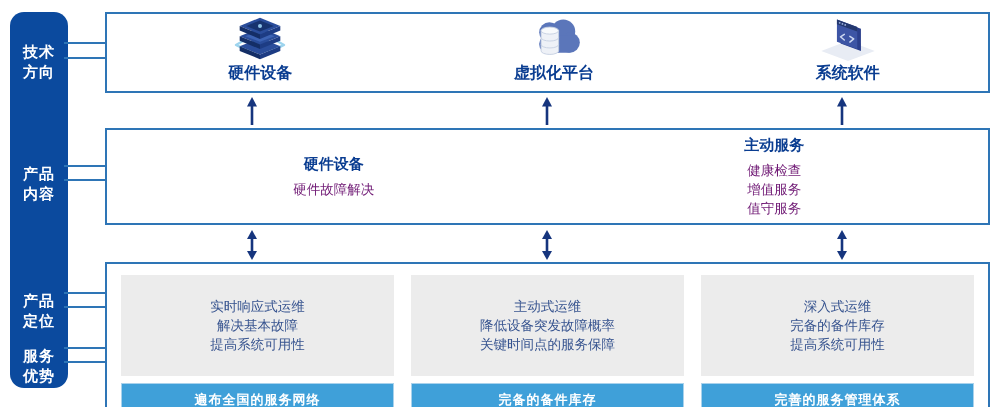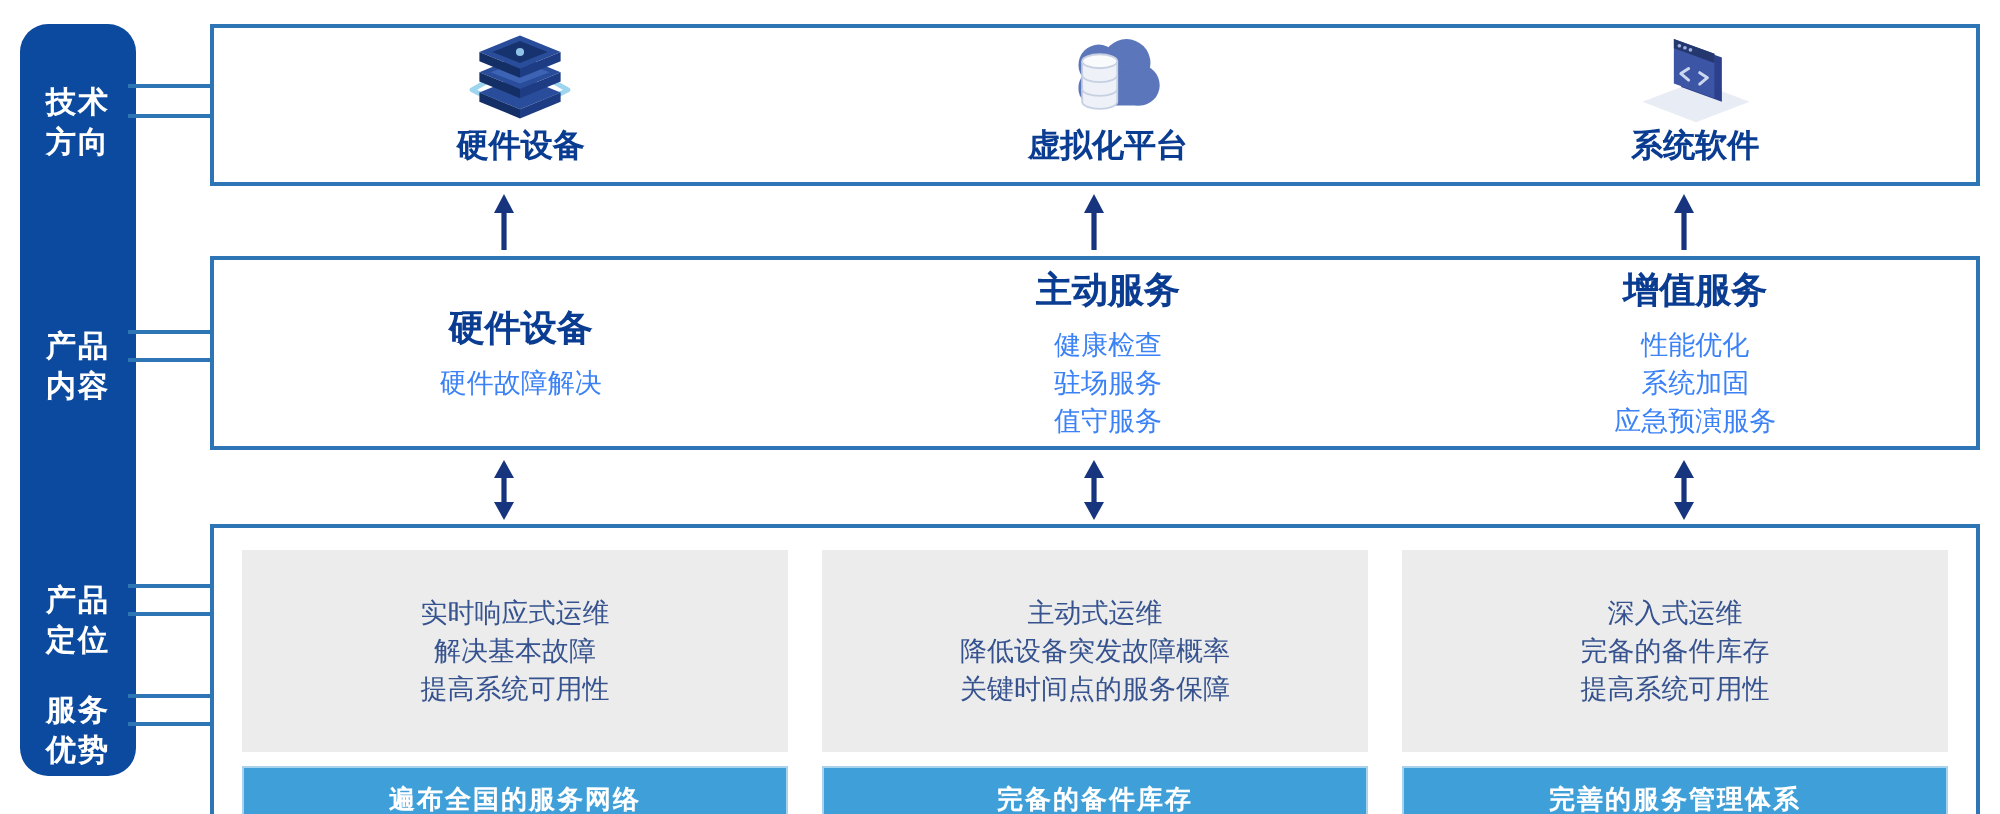--- a/index.html
+++ b/index.html
@@ -26,22 +26,22 @@
   .row3 { top:262px; height:167px; padding:11px 14px; gap:17px; }
 
   .col { flex:1 1 0; display:flex; flex-direction:column; align-items:center; justify-content:center;margin-left:13px; }
 
   
   .row1 .col { justify-content:flex-end; padding-bottom:7px; }
   .tech-label { font-size:16px; font-weight:bold; color:#0a3d91; margin-top:1px; }
   .icon-wrap { height:50px; display:flex; align-items:center; justify-content:center; }
 
   
-  .svc-title { font-size:18px; font-weight:bold; color:#0a3d91; margin-bottom:6px; }
-  .svc-item  { font-size:13.5px; line-height:19px; color:#3b82f6; text-align:center; }
+  .svc-title { font-size:15px; font-weight:bold; color:#0a3d91; margin-bottom:6px; }
+  .svc-item  { font-size:13.5px; line-height:19px; color:#701a75; text-align:center; }
 
   
   .pos-col { flex:1 1 0; display:flex; flex-direction:column; }
   .graybox { flex:1 1 auto; background:#ececec; display:flex; flex-direction:column;
              align-items:center; justify-content:center; }
   .gray-line { font-size:13.5px; line-height:19px; color:#36538f; text-align:center; }
   .bluebar { height:33px; margin-top:7px; background:#3fa0d9; border:1px solid #a9d2ec;
              display:flex; align-items:center; justify-content:center;
              color:#ffffff; font-size:13px; font-weight:bold; letter-spacing:1px; }
 
@@ -150,28 +150,22 @@
   </svg>
 
   <div class="rowbox row2">
     <div class="col">
       <div class="svc-title">硬件设备</div>
       <div class="svc-item">硬件故障解决</div>
     </div>
     <div class="col">
       <div class="svc-title">主动服务</div>
       <div class="svc-item">健康检查</div>
-      <div class="svc-item">驻场服务</div>
+      <div class="svc-item">增值服务</div>
       <div class="svc-item">值守服务</div>
-    </div>
-    <div class="col">
-      <div class="svc-title">增值服务</div>
-      <div class="svc-item">性能优化</div>
-      <div class="svc-item">系统加固</div>
-      <div class="svc-item">应急预演服务</div>
     </div>
   </div>
 
   <svg class="arrow" style="left:245px;top:230px" width="14" height="30" viewBox="0 0 14 30">
     <rect x="5.7" y="8" width="2.6" height="14" fill="#16357e"></rect>
       <polygon points="7,0 12,9 2,9" fill="#16357e"></polygon>
       <polygon points="7,30 12,21 2,21" fill="#16357e"></polygon>
   </svg>
   <svg class="arrow" style="left:540px;top:230px" width="14" height="30" viewBox="0 0 14 30">
     <rect x="5.7" y="8" width="2.6" height="14" fill="#16357e"></rect>

